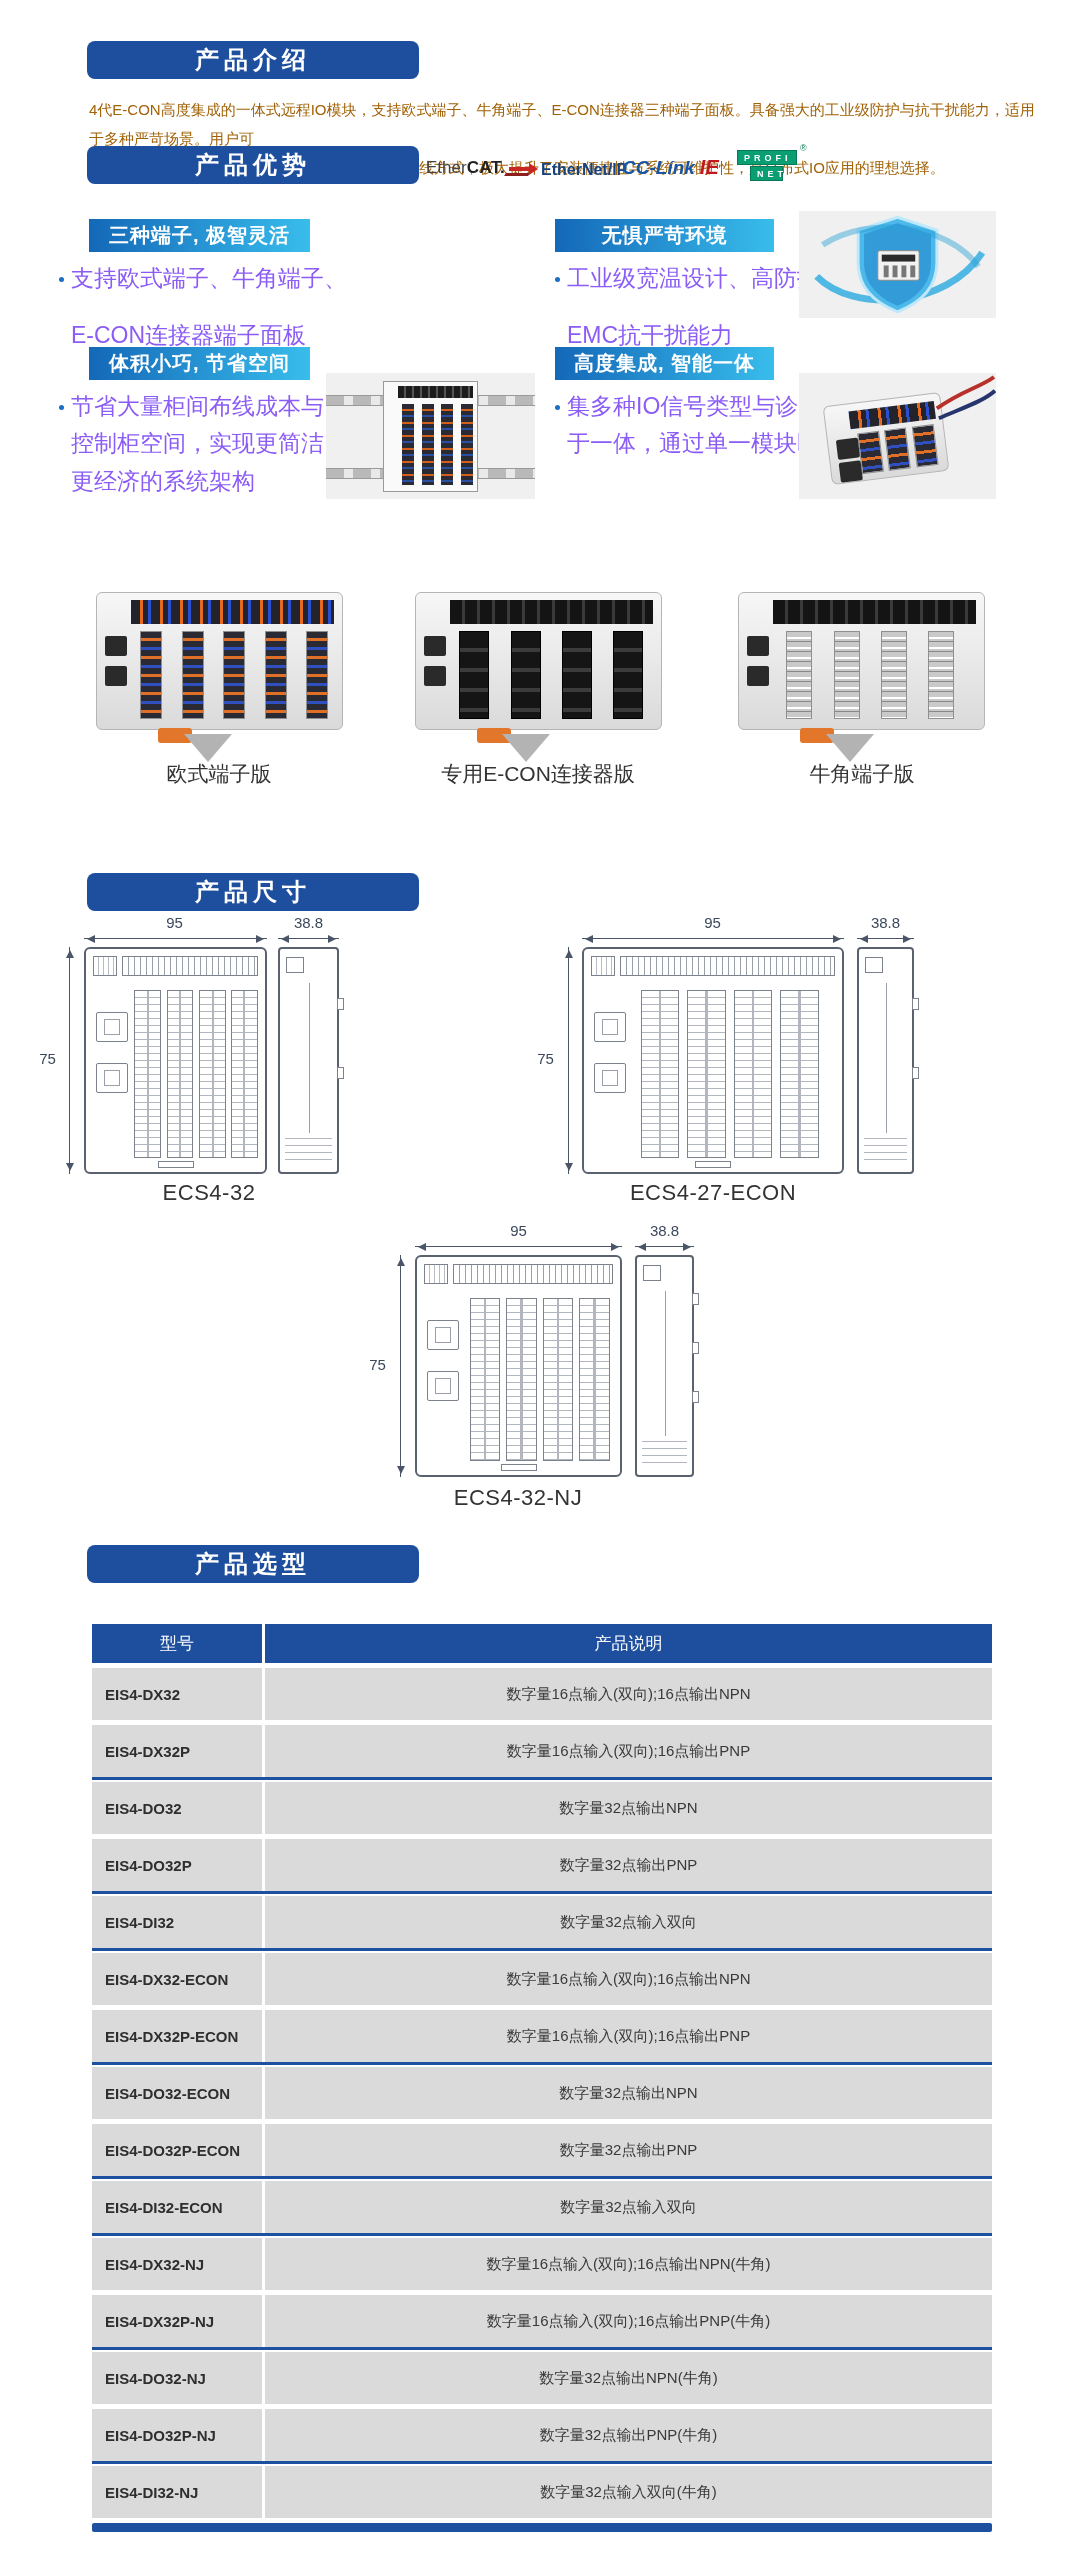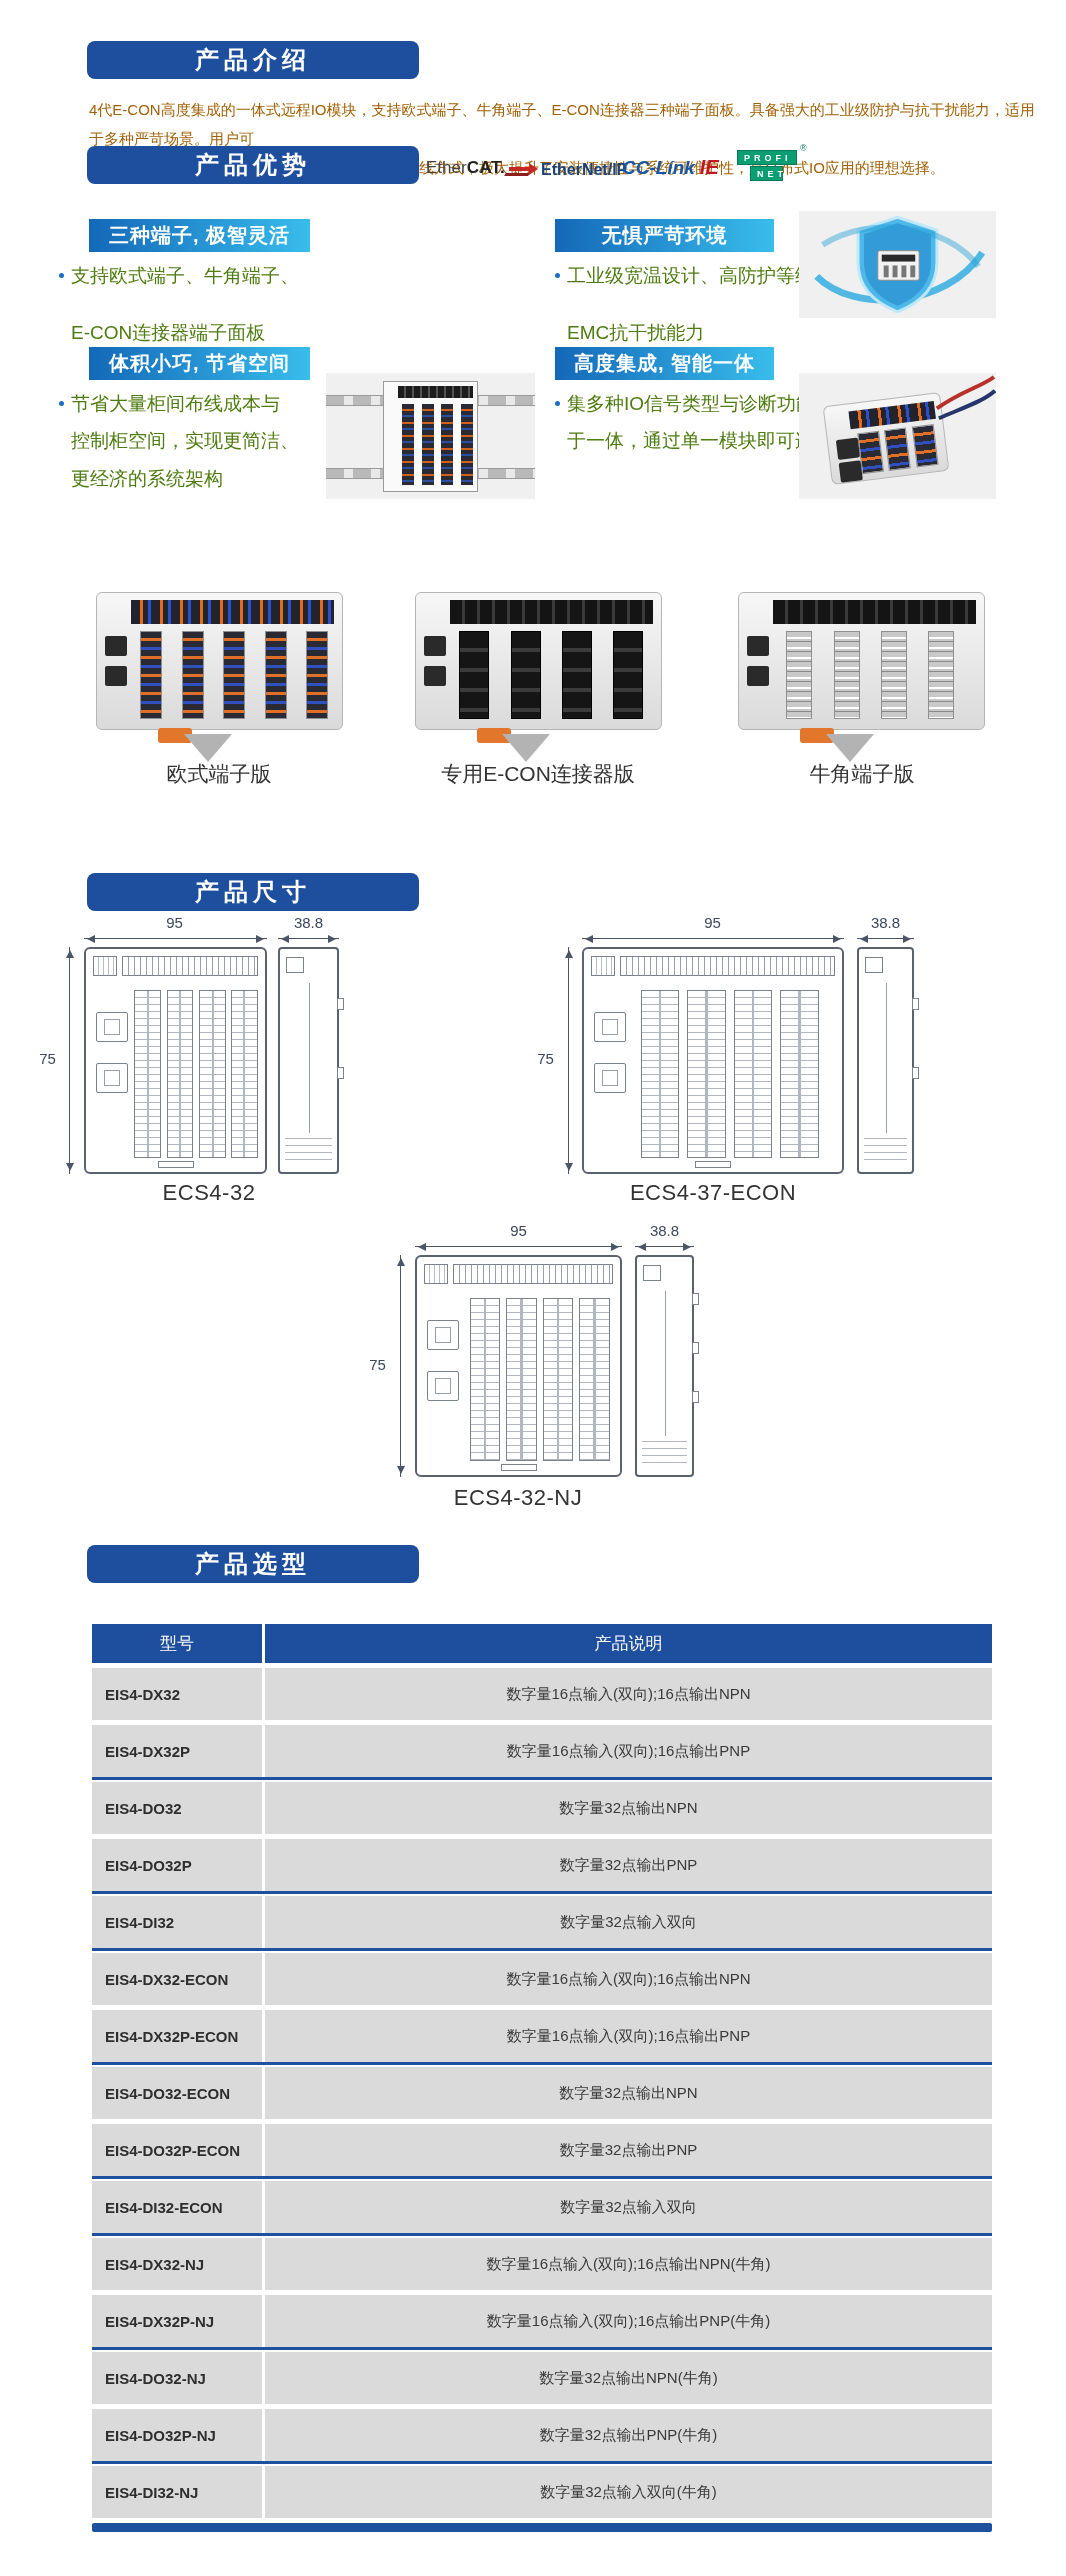--- a/index.html
+++ b/index.html
@@ -28,21 +28,21 @@
   .pn { display:inline-block; text-align:center; position:relative; }
   .pn-row { display:block; background:#0a9e73; color:#fff; font-size:9px; font-weight:bold;
             letter-spacing:4px; padding:2px 4px 1px 6px; border:1px solid #067a58; }
   .pn-row.r2 { margin:1px auto 0; width:56%; }
   .pn-reg { position:absolute; right:-10px; top:-7px; font-size:9px; color:#067a58; }
 
   
   .feat-title { position:absolute; height:33px; background:linear-gradient(90deg,#1468b8,#38bdec);
                 color:#fff; font-size:20px; font-weight:bold; display:flex; align-items:center;
                 justify-content:center; letter-spacing:1px; }
-  .feat-line { position:absolute; font-size:19px; color:#4d7c0f; white-space:nowrap; }
+  .feat-line { position:absolute; font-size:23px; color:#8b5cf6; white-space:nowrap; }
   .feat-line.first::before { content:""; display:inline-block; width:5px; height:5px; border-radius:50%;
                              background:#1a6fc4; margin-right:7px; vertical-align:4px; }
   .feat-img { position:absolute; background:#f0f0f0; }
 
   
   .strip { position:absolute; top:10px; width:13px; height:65px; border:1px solid #9a9a9a; }
   .ts-euro { background:repeating-linear-gradient(180deg,#3a3a3a 0 6px,#e8e8e8 6px 8px,#d2601a 8px 12px,#e8e8e8 12px 14px,#2a4fa0 14px 18px,#e8e8e8 18px 20px); }
   .ts-econ { background:repeating-linear-gradient(180deg,#121212 0 14px,#3e3e3e 14px 18px); border-color:#000; }
   .ts-nj   { background:repeating-linear-gradient(180deg,#d6d6d6 0 5px,#8a8a8a 5px 7px,#f5f5f5 7px 9px); }
   .strip-cap { position:absolute; top:83px; font-size:11.4px; color:#333; text-align:center; width:69px; }
@@ -301,21 +301,21 @@
       <div class="f-col" style="left:76%"></div>
       <div class="f-notch"></div>
     </div>
     <div class="side" style="left:857px; top:947px; width:57px; height:227px">
       <div class="s-top"></div>
       <div class="s-mid"></div>
       <div class="s-rows"></div>
       <div class="s-hook" style="top:49px"></div>
       <div class="s-hook" style="top:118px"></div>
     </div>
-    <div class="model-label" style="left:565px; top:1180px">ECS4-37-ECON</div>
+    <div class="model-label" style="left:565px; top:1180px">ECS4-27-ECON</div>
   </div>
 
   
   <div>
     <span class="dimlabel" style="left:489px; top:1222px">95</span>
     <div class="dimh" style="left:415px; top:1246px; width:207px"></div>
     <span class="dimlabel" style="left:635px; top:1222px">38.8</span>
     <div class="dimh" style="left:635px; top:1246px; width:59px"></div>
     <span class="dimlabel" style="left:348px; top:1356px">75</span>
     <div class="dimv" style="left:400px; top:1255px; height:222px"></div>

